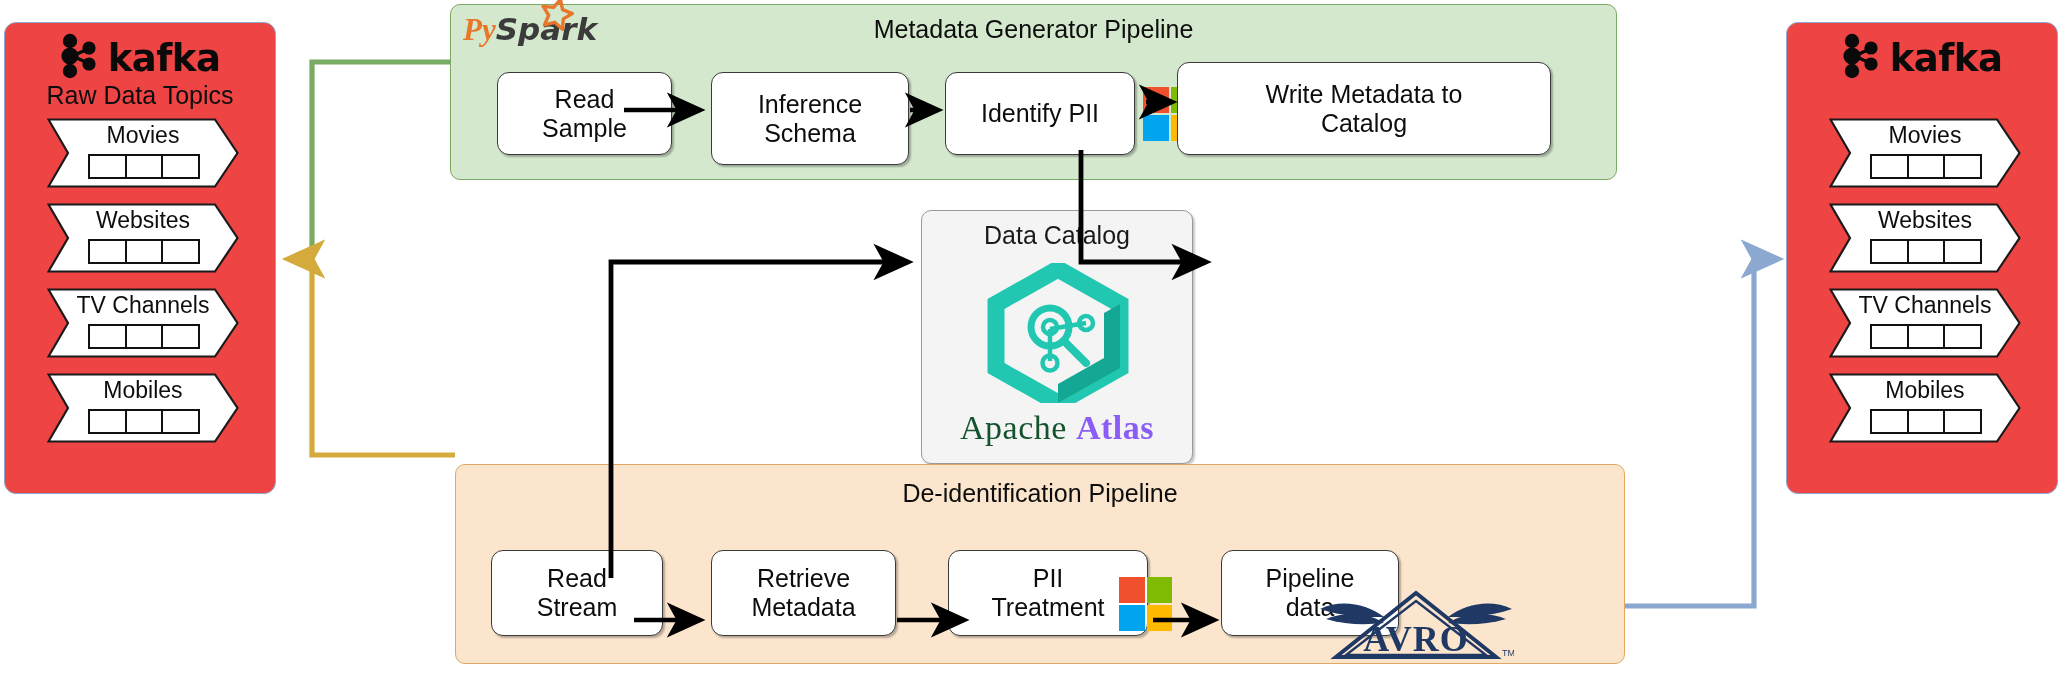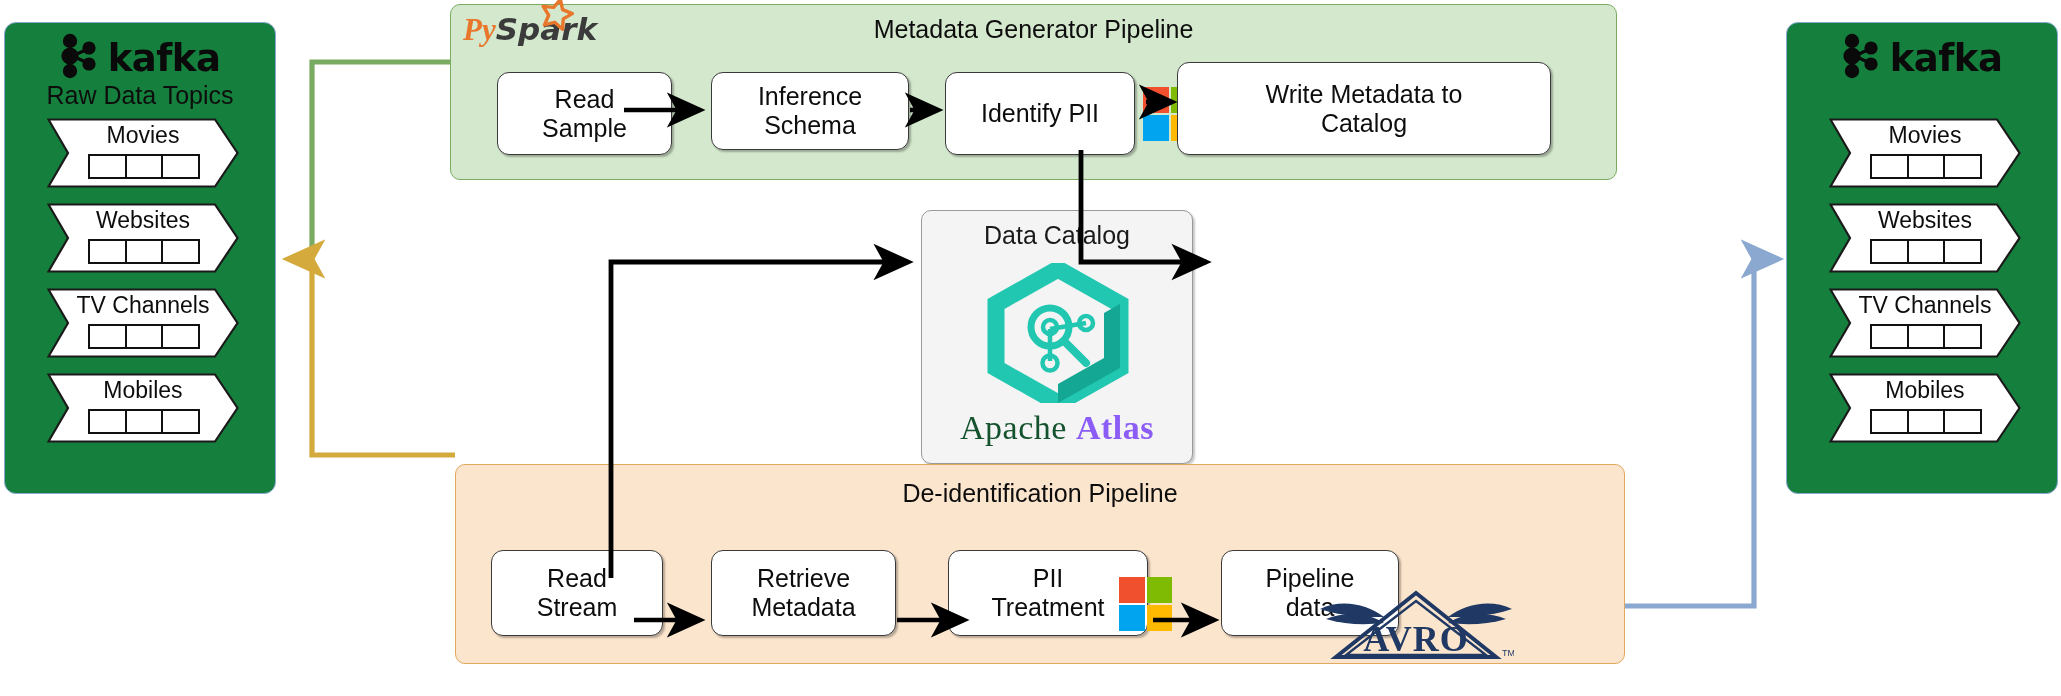--- a/index.html
+++ b/index.html
@@ -7,21 +7,21 @@
     width: 2061px; height: 696px;
     background: #ffffff;
     font-family: "Liberation Sans", sans-serif;
     overflow: hidden;
   }
   #stage { position: relative; width: 2061px; height: 696px; }
 
   
   .kafka-panel {
     position: absolute;
-    background: #15803d;
+    background: #ef4444;
     border: 1.5px solid #8aa8d0;
     border-radius: 12px;
   }
   .kafka-head {
     position: absolute;
     left: 0; top: 10px;
     width: 100%;
     display: flex;
     align-items: center;
     justify-content: center;
@@ -296,21 +296,21 @@
     <div class="pyspark" style="left:12px; top:6px;">
       <span class="py">Py</span><span class="spark">Spark</span>
       <svg width="36" height="34" viewBox="0 0 36 34" style="position:absolute; left:76px; top:-14px;">
         <path d="M18 2 L22.6 11.4 L33 12.9 L25.5 20.2 L27.3 30.5 L18 25.6 L8.7 30.5 L10.5 20.2 L3 12.9 L13.4 11.4 Z" fill="none" stroke="#e8762b" stroke-width="3.4" stroke-linejoin="round" transform="rotate(14 18 16)"></path>
       </svg>
     </div>
 
     <div class="step" style="left:46px; top:67px; width:175px; height:83px;">Read
 Sample</div>
 
-    <div class="step" style="left:260px; top:67px; width:198px; height:78px;">Inference
+    <div class="step" style="left:260px; top:67px; width:198px; height:93px;">Inference
 Schema</div>
 
     <div class="step" style="left:494px; top:67px; width:190px; height:83px;">Identify PII</div>
     <div class="ms-logo" style="left:692px; top:82px; width:54px; height:54px;">
       <span style="background:#f1502f"></span>
       <span style="background:#80bb03"></span>
       <span style="background:#00a4ef"></span>
       <span style="background:#ffb900"></span>
     </div>
 

